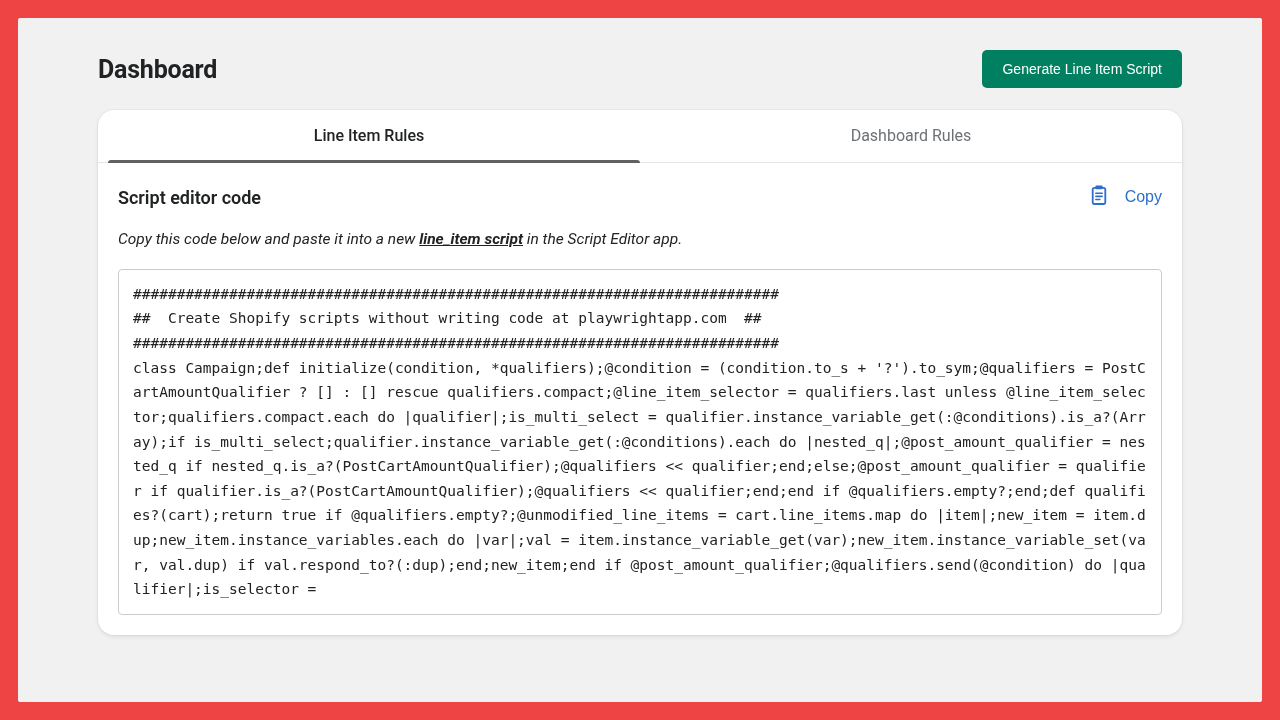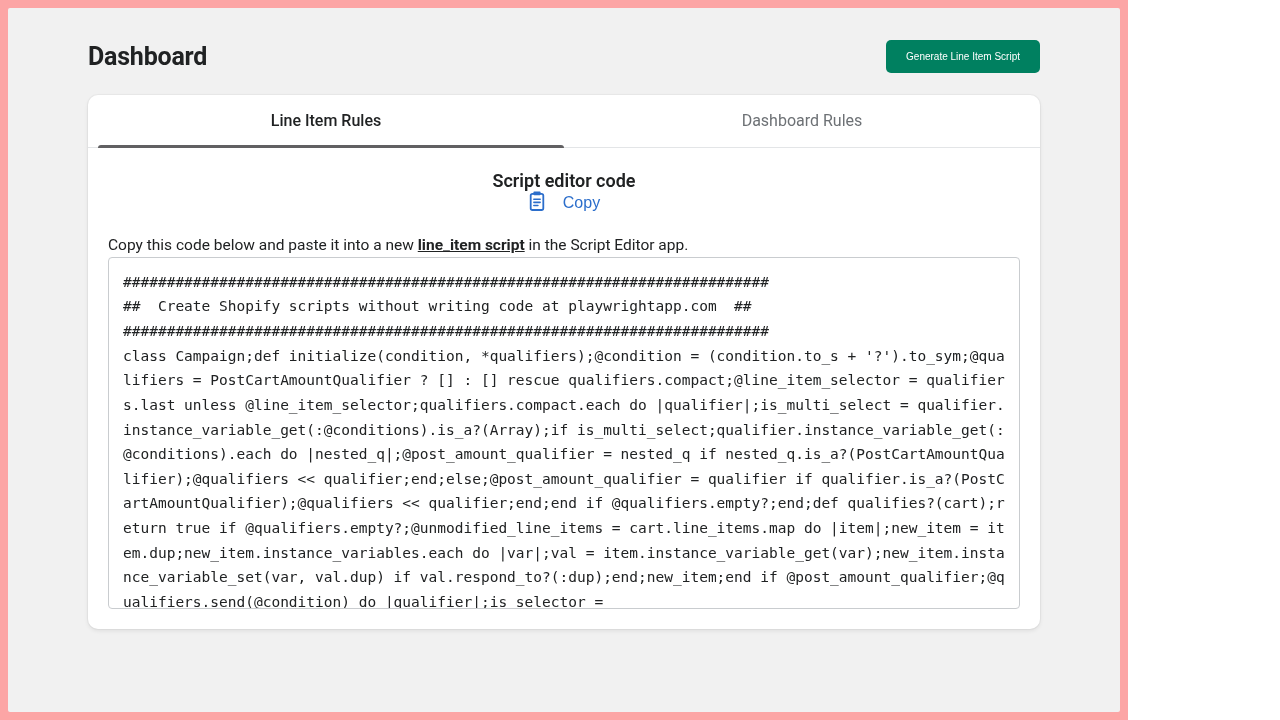--- a/index.html
+++ b/index.html
@@ -1,45 +1,45 @@
 <!DOCTYPE html>
 <html><head>
 <meta charset="utf-8">
 <style>
   * { box-sizing: border-box; margin: 0; padding: 0; }
   html, body { width: 1280px; height: 720px; overflow: hidden; font-family: -apple-system, BlinkMacSystemFont, "Segoe UI", Roboto, "Helvetica Neue", Arial, sans-serif; }
   .frame {
-    width: 1128px; height: 720px;
-    background: #fca5a5;
-    padding: 8px;
+    width: 1280px; height: 720px;
+    background: #ef4444;
+    padding: 18px;
   }
   .surface {
     width: 100%; height: 100%;
     background: #f1f1f1;
     border-radius: 2px;
     padding: 32px 80px 24px 80px;
     position: relative;
     overflow: hidden;
   }
   .header-row {
     display: flex; justify-content: space-between; align-items: center;
     margin-bottom: 22px;
   }
   .title {
     font-size: 25px; font-weight: 700; color: #202223;
     letter-spacing: -0.2px;
   }
   .generate-btn {
     background: #008060; color: #fff; border: none;
-    padding: 11px 20px; font-size: 10px; font-weight: 500;
+    padding: 11px 20px; font-size: 14px; font-weight: 500;
     border-radius: 5px; cursor: pointer;
   }
   .card {
     background: #fff;
-    border-radius: 10px;
+    border-radius: 16px;
     box-shadow: 0 2px 4px rgba(0,0,0,0.08), 0 0 0 1px rgba(0,0,0,0.03);
     overflow: hidden;
   }
   .tabs {
     display: flex;
     border-bottom: 1px solid #e3e5e7;
   }
   .tab {
     flex: 1 1 0;
     text-align: center;
@@ -59,34 +59,34 @@
     background: #616062;
     border-top-left-radius: 3px;
     border-top-right-radius: 3px;
   }
   .card-body {
     padding: 22px 20px 20px 20px;
   }
   .section-head {
     display: flex; justify-content: space-between; align-items: center;
     margin-bottom: 20px;
-    flex-direction: column;
   }
   .section-title {
     font-size: 18px; font-weight: 600; color: #202223;
   }
   .copy-btn {
     display: flex; align-items: center; gap: 17px;
     color: #2c6ecb; background: none; border: none;
     font-size: 16px; cursor: pointer; font-weight: 400;
   }
   .copy-btn svg { width: 18px; height: 20px; }
   .instr {
-    font-size: 15.5px; color: #202223; 
+    font-size: 15.5px; color: #202223; margin-bottom: 18px;
     line-height: 1.4;
+    font-style: italic;
   }
   .instr .link {
     font-weight: 700; text-decoration: underline; color: #202223;
   }
   .codeblock {
     border: 1px solid #c9cccf;
     border-radius: 4px;
     padding: 12px 14px;
     font-family: ui-monospace, "SFMono-Regular", "Menlo", "Consolas", monospace;
     font-size: 14.5px;

